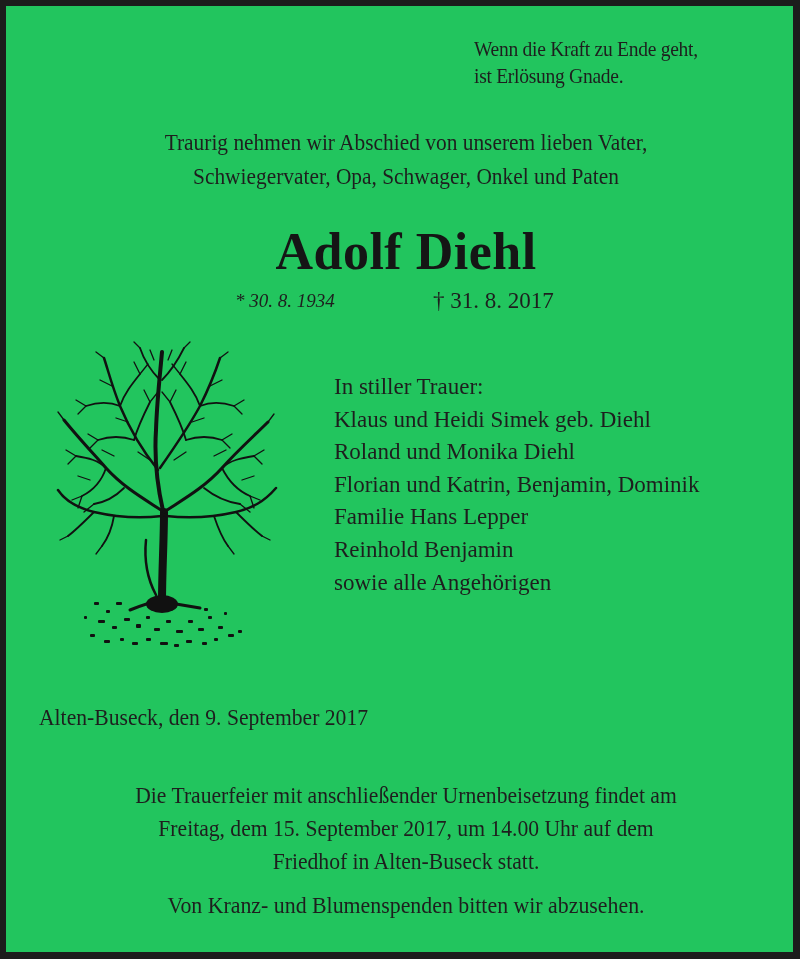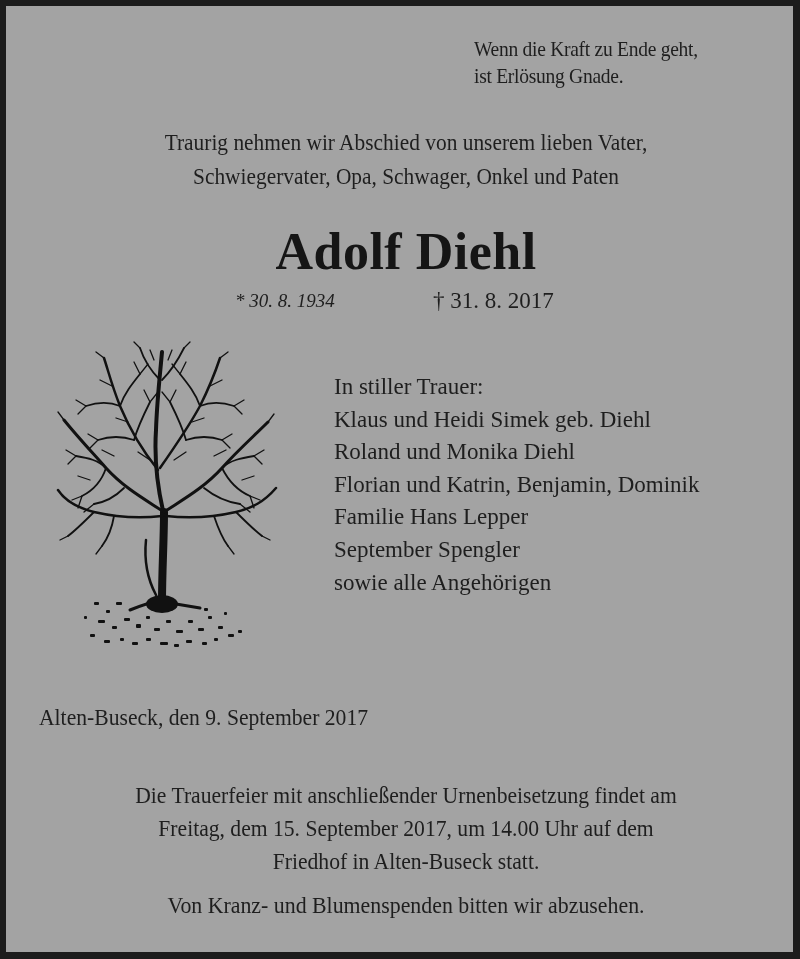--- a/index.html
+++ b/index.html
@@ -1,20 +1,20 @@
 <!DOCTYPE html>
 <html><head>
 <meta charset="utf-8">
 <style>
   html, body { margin: 0; padding: 0; background: #ffffff; }
   body { width: 800px; height: 959px; position: relative; overflow: hidden; }
   .frame {
     position: absolute; left: 0; top: 0; width: 800px; height: 959px;
     box-sizing: border-box; border: 6px solid #1c1c1c; border-right-width: 7px; border-bottom-width: 7px;
-    background: #a3a3a3;
+    background: #22c55e;
   }
   .t {
     position: absolute; font-family: "Liberation Serif", "DejaVu Serif", serif;
     color: #1e1e1e; white-space: nowrap; margin: 0;
   }
   .quote { left: 468px; top: 30px; font-size: 21px; line-height: 27px; letter-spacing: -0.3px; transform: scaleX(0.93); transform-origin: left top; }
   .intro { left: 0; width: 800px; top: 120px; text-align: center; font-size: 23px; line-height: 34px; transform: scaleX(0.93); transform-origin: 400px top; }
   .name { left: 0; width: 800px; top: 216px; text-align: center; font-size: 52px; line-height: 60px; font-weight: bold; letter-spacing: 0.5px; color: #151515; }
   .birth { left: 229px; top: 280px; font-size: 19px; line-height: 30px; font-style: italic; }
   .death { left: 427px; top: 280px; font-size: 23px; line-height: 30px; }
@@ -134,21 +134,21 @@
       <rect x="170" y="272" width="3" height="3" rx="1"></rect>
     </g>
   </svg>
 
   <div class="t mourners">
     <div>In stiller Trauer:</div>
     <div>Klaus und Heidi Simek geb. Diehl</div>
     <div>Roland und Monika Diehl</div>
     <div>Florian und Katrin, Benjamin, Dominik</div>
     <div>Familie Hans Lepper</div>
-    <div>September Spengler</div>
+    <div>Reinhold Benjamin</div>
     <div>sowie alle Angehörigen</div>
   </div>
 
   <div class="t place-date">Alten-Buseck, den 9. September 2017</div>
 
   <div class="t ceremony">
     <div>Die Trauerfeier mit anschließender Urnenbeisetzung findet am</div>
     <div>Freitag, dem 15. September 2017, um 14.00 Uhr auf dem</div>
     <div>Friedhof in Alten-Buseck statt.</div>
   </div>

